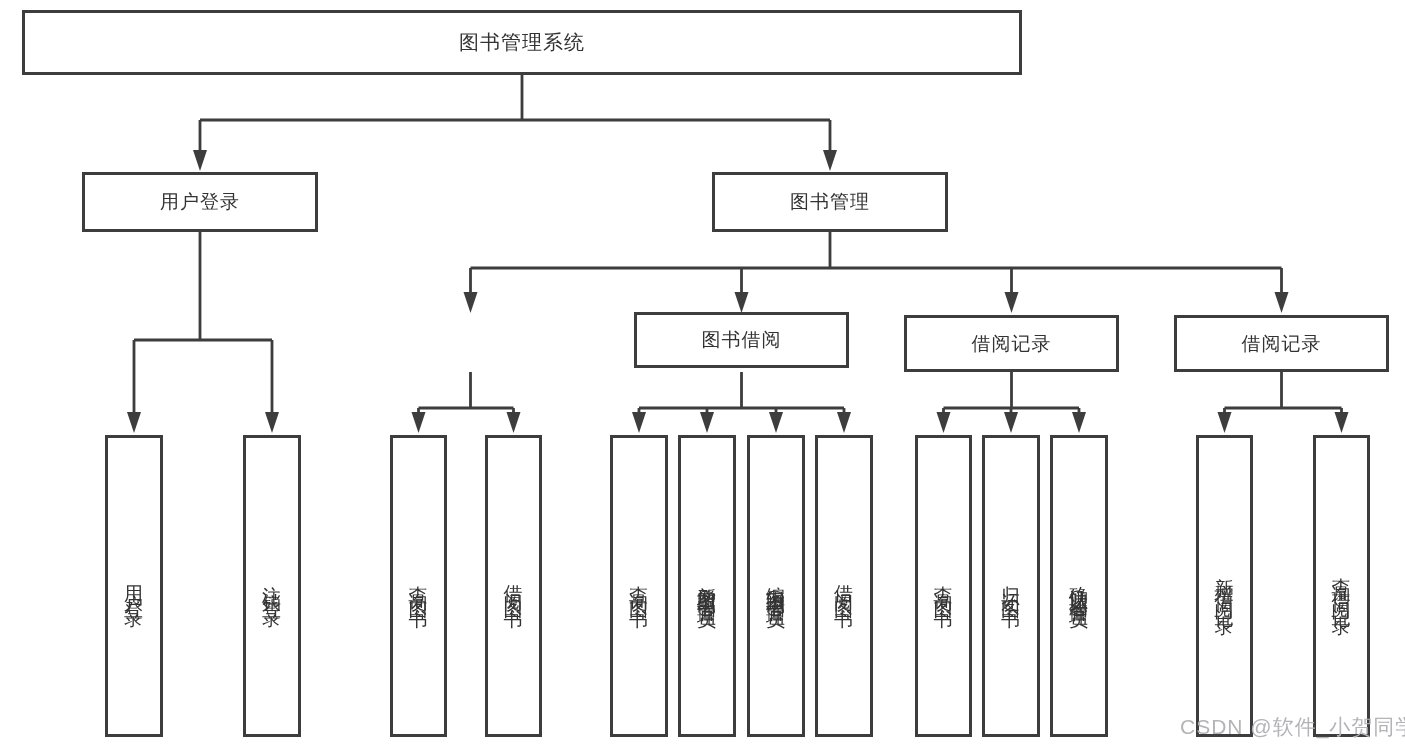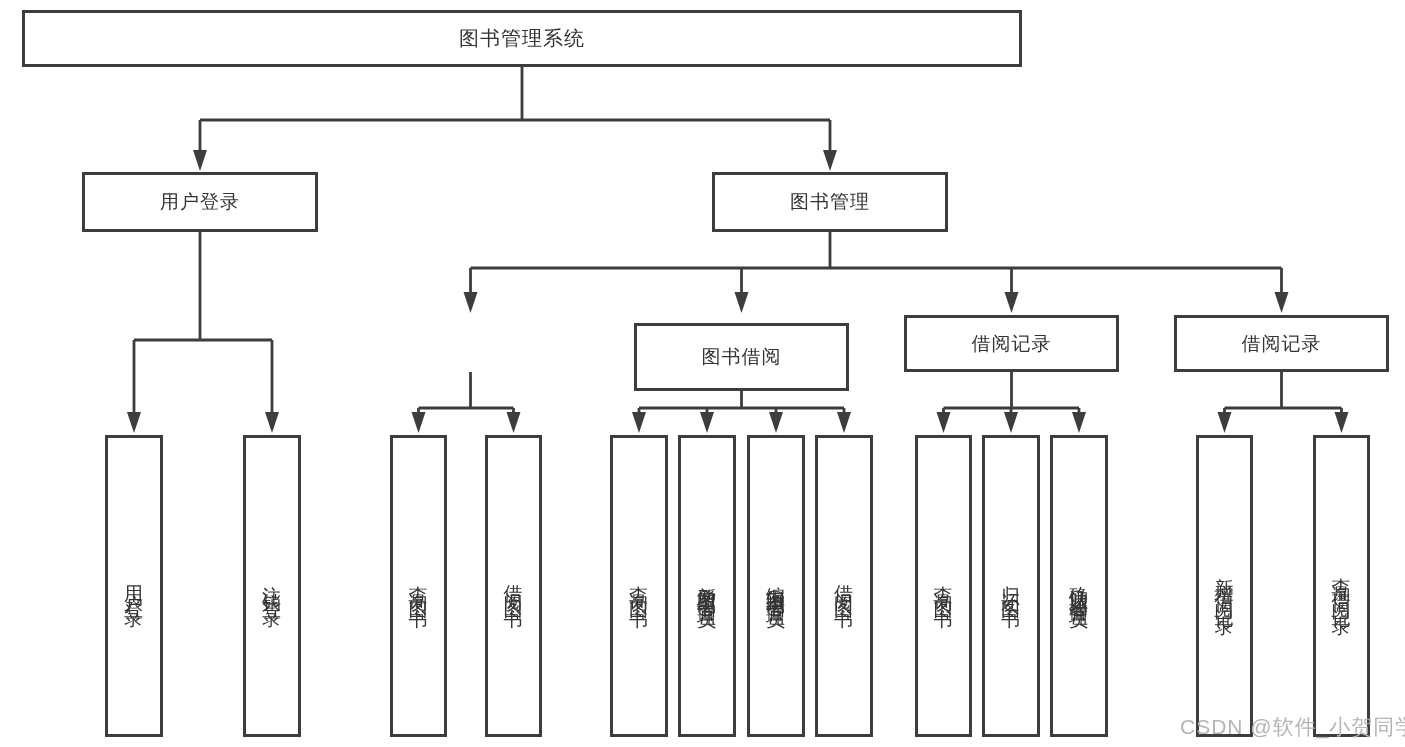--- a/index.html
+++ b/index.html
@@ -111,32 +111,32 @@
       <polygon points="769,412 783,412 776,433"></polygon>
       <polygon points="837,412 851,412 844,433"></polygon>
       <polygon points="936.5,412 950.5,412 943.5,433"></polygon>
       <polygon points="1004,412 1018,412 1011,433"></polygon>
       <polygon points="1072,412 1086,412 1079,433"></polygon>
       <polygon points="1217.5,412 1231.5,412 1224.5,433"></polygon>
       <polygon points="1334.5,412 1348.5,412 1341.5,433"></polygon>
     </g>
   </svg>
 
-  <div class="hbox root" style="left:22px; top:10px; width:1000px; height:57px;">
+  <div class="hbox root" style="left:22px; top:10px; width:1000px; height:65px;">
     <span>图书管理系统</span>
   </div>
 
   <div class="hbox" style="left:82px; top:172px; width:236px; height:60px;">
     <span>用户登录</span>
   </div>
   <div class="hbox" style="left:712px; top:172px; width:236px; height:60px;align-items:center;">
     <span>图书管理</span>
   </div>
 
-  <div class="hbox" style="left:634px; top:323px; width:215px; height:68px;">
+  <div class="hbox" style="left:634px; top:312px; width:215px; height:56px;">
     <span>图书借阅</span>
   </div>
   <div class="hbox" style="left:904px; top:315px; width:215px; height:57px;">
     <span>借阅记录</span>
   </div>
   <div class="hbox" style="left:1174px; top:315px; width:215px; height:57px;">
     <span>借阅记录</span>
   </div>
 
   <div class="vbox" style="left:105px; top:435px; width:58px; height:302px;">

